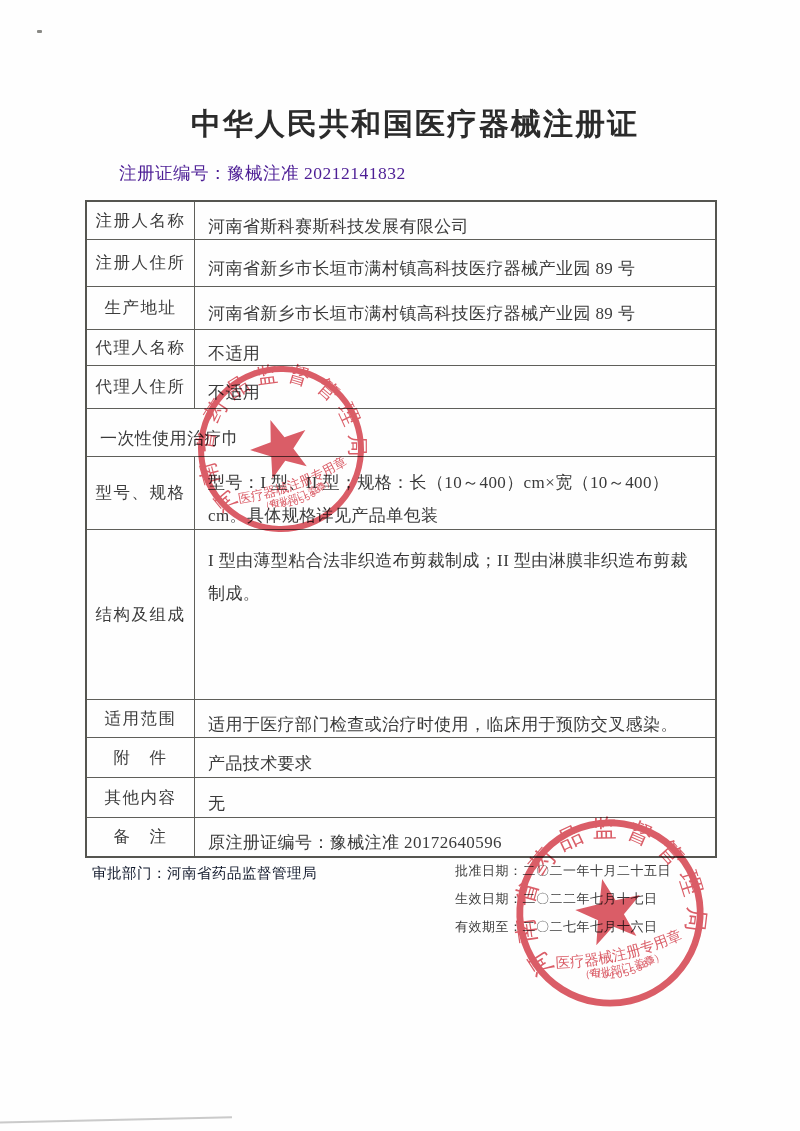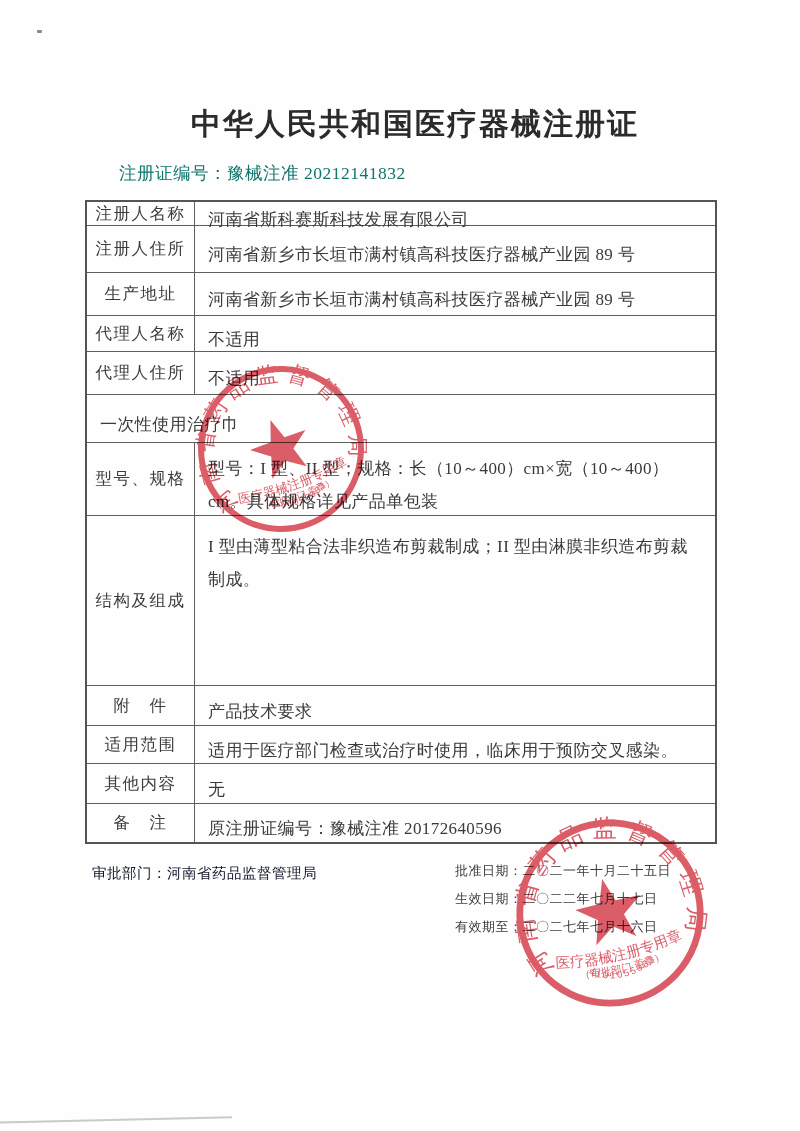--- a/index.html
+++ b/index.html
@@ -12,21 +12,21 @@
 
   .speck{position:absolute;left:37px;top:30px;width:5px;height:3px;background:#6b6b66;border-radius:1px;opacity:.8;}
   .scan-line{position:absolute;left:-6px;top:1119px;width:238px;height:2px;background:#adadad;opacity:.65;transform:rotate(-1.3deg);}
 
   .title{
     position:absolute;left:15px;top:104px;width:800px;margin:0;text-align:center;
     font-family:"Liberation Sans","DejaVu Sans",sans-serif;
     font-size:30px;font-weight:700;letter-spacing:2px;color:#2b2b2b;
   }
   .regline{
-    position:absolute;left:119px;top:161px;font-size:17.5px;color:#0f766e;letter-spacing:.5px;
+    position:absolute;left:119px;top:161px;font-size:17.5px;color:#4c1d95;letter-spacing:.5px;
   }
 
   .cert-table{
     position:absolute;left:85px;top:200px;width:632px;
     border:2px solid #555550;box-sizing:border-box;background:transparent;
   }
   .trow{display:flex;border-bottom:1px solid #5f5f5a;box-sizing:border-box;}
   .trow:last-child{border-bottom:none;}
   .tlabel{
     width:108px;flex:0 0 108px;border-right:1px solid #5f5f5a;box-sizing:border-box;
@@ -57,21 +57,21 @@
 
   <div class="speck"></div>
 
   <h1 class="title">中华人民共和国医疗器械注册证</h1>
 
   <div class="regline">
     <span>注册证编号：</span><span>豫械注准 20212141832</span>
   </div>
 
   <div class="cert-table">
-    <div class="trow" style="height:24px">
+    <div class="trow" style="height:38px">
       <div class="tlabel">注册人名称</div>
       <div class="tvalue">河南省斯科赛斯科技发展有限公司</div>
     </div>
     <div class="trow" style="height:47px">
       <div class="tlabel">注册人住所</div>
       <div class="tvalue">河南省新乡市长垣市满村镇高科技医疗器械产业园 89 号</div>
     </div>
     <div class="trow" style="height:43px">
       <div class="tlabel">生产地址</div>
       <div class="tvalue">河南省新乡市长垣市满村镇高科技医疗器械产业园 89 号</div>
@@ -88,27 +88,27 @@
       <div class="tvalue">一次性使用治疗巾</div>
     </div>
     <div class="trow" style="height:73px">
       <div class="tlabel">型号、规格</div>
       <div class="tvalue">型号：I 型、II 型；规格：长（10～400）cm×宽（10～400）cm。具体规格详见产品单包装</div>
     </div>
     <div class="trow" style="height:170px">
       <div class="tlabel">结构及组成</div>
       <div class="tvalue v-top">I 型由薄型粘合法非织造布剪裁制成；II 型由淋膜非织造布剪裁制成。</div>
     </div>
+    <div class="trow" style="height:38px">
+      <div class="tlabel">适用范围</div>
+      <div class="tvalue">适用于医疗部门检查或治疗时使用，临床用于预防交叉感染。</div>
+    </div>
     <div class="trow" style="height:40px">
       <div class="tlabel">附　件</div>
       <div class="tvalue">产品技术要求</div>
-    </div>
-    <div class="trow" style="height:38px">
-      <div class="tlabel">适用范围</div>
-      <div class="tvalue">适用于医疗部门检查或治疗时使用，临床用于预防交叉感染。</div>
     </div>
     <div class="trow" style="height:40px">
       <div class="tlabel">其他内容</div>
       <div class="tvalue">无</div>
     </div>
     <div class="trow" style="height:38px">
       <div class="tlabel">备　注</div>
       <div class="tvalue">原注册证编号：豫械注准 20172640596</div>
     </div>
   </div>

